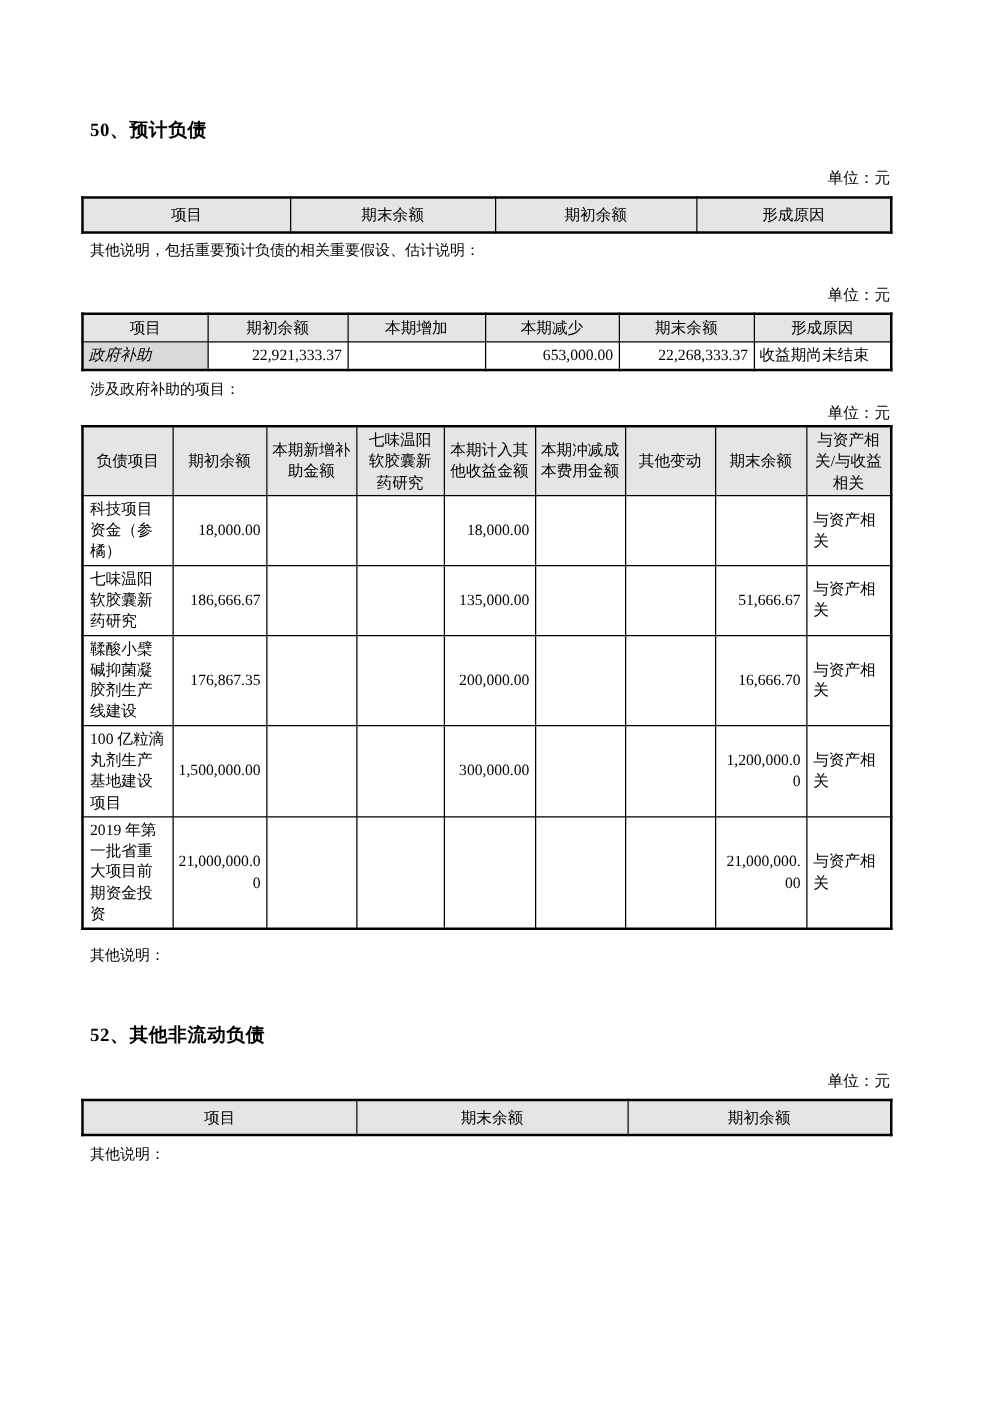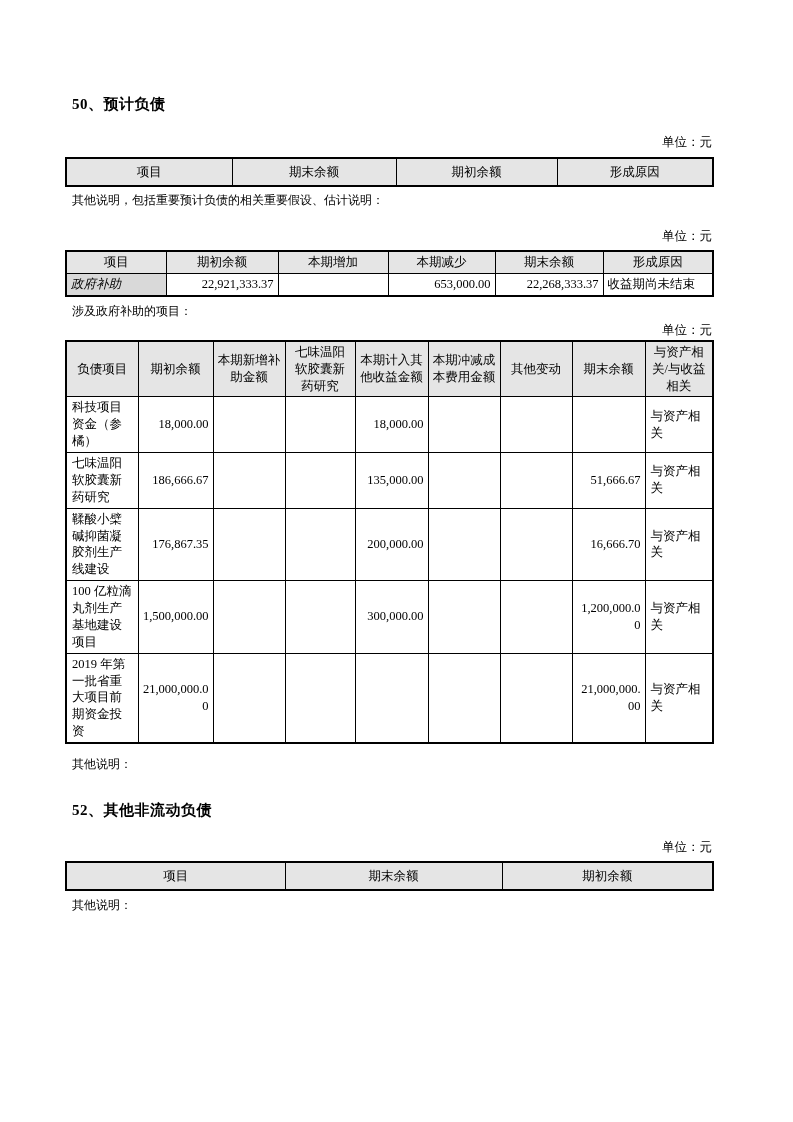--- a/index.html
+++ b/index.html
@@ -61,21 +61,21 @@
   .m-unit-1   { margin-top: 21px; }
   .m-table-1  { margin-top: 7px; }
   .m-note-1   { margin-top: 5px; }
   .m-title-51 { margin-top: 46px; }
   .m-unit-2   { margin-top: 20px; }
   .m-table-2  { margin-top: 6px; }
   .m-intro    { margin-top: 6px; }
   .m-unit-3   { margin-top: 3px; }
   .m-table-3  { margin-top: 2px; }
   .m-note-2   { margin-top: 12px; }
-  .m-title-52 { margin-top: 28px; }
+  .m-title-52 { margin-top: 46px; }
   .m-unit-4   { margin-top: 20px; }
   .m-table-4  { margin-top: 6px; }
   .m-note-3   { margin-top: 6px; }
 
   .row-h24 th { height: 28px; }
   .row-h22 td { height: 22px; }
 </style>
 </head>
 <body>
 

